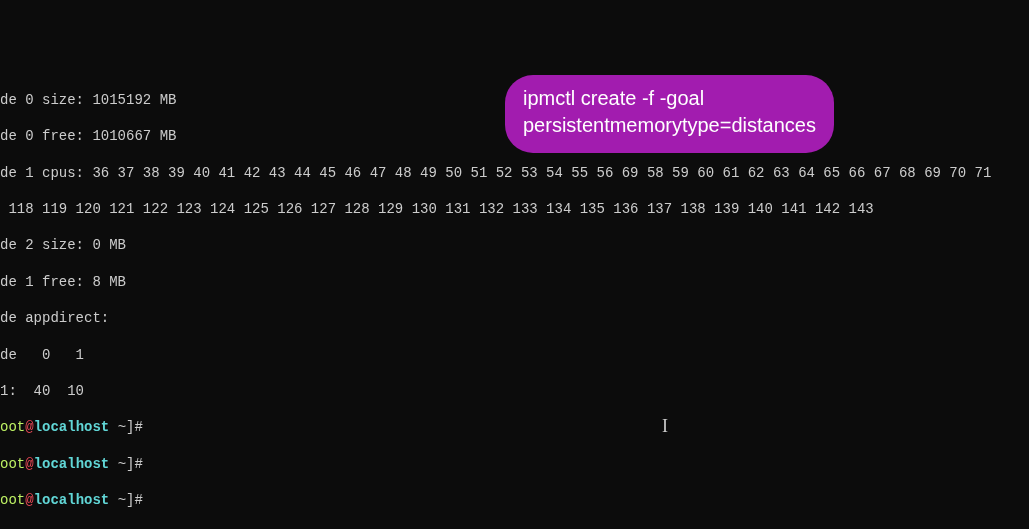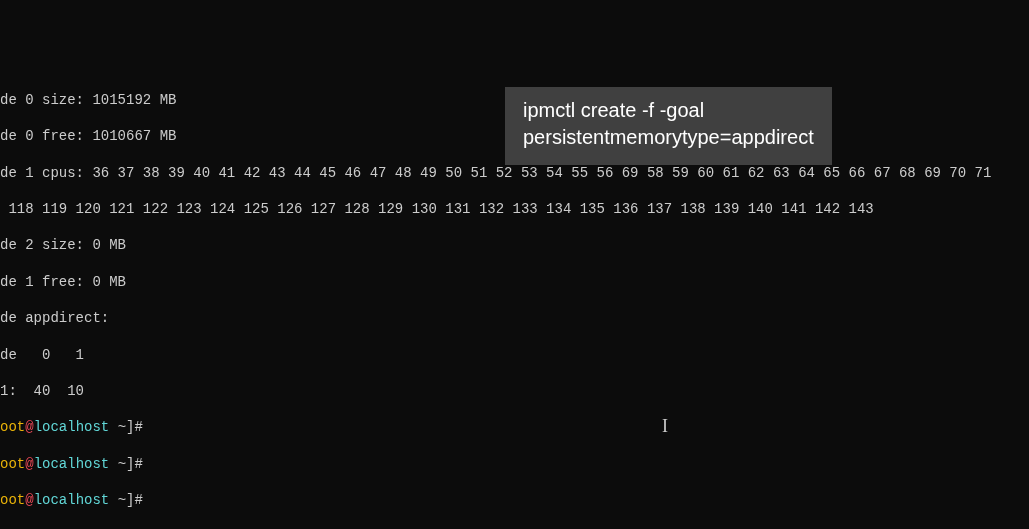--- a/index.html
+++ b/index.html
@@ -19,62 +19,64 @@
       position: relative;
       white-space: pre;
     }
     .terminal {
       padding: 0;
     }
     .line {
       white-space: pre;
     }
     .user-root {
-      color: #eab308;
+      color: #bef264;
     }
     .at {
       color: #e74856;
     }
     .host {
       color: #61d6d6;
+      font-weight: bold;
     }
     .path {
       color: #cccccc;
     }
     .callout {
       position: absolute;
-      top: 87px;
+      top: 75px;
       left: 505px;
-      background: #404040;
+      background: #a21caf;
       color: #ffffff;
       padding: 10px 18px 14px 18px;
       font-family: Arial, sans-serif;
       font-size: 20px;
       line-height: 1.35;
       white-space: normal;
+      border-radius: 28px;
     }
     .cursor {
       position: absolute;
       color: #cccccc;
       font-family: serif;
       font-size: 18px;
     }
   </style>
 </head>
 <body>
 
 
 
 <div class="terminal">
 <div class="line">de 0 size: 1015192 MB</div>
 <div class="line">de 0 free: 1010667 MB</div>
 <div class="line">de 1 cpus: 36 37 38 39 40 41 42 43 44 45 46 47 48 49 50 51 52 53 54 55 56 69 58 59 60 61 62 63 64 65 66 67 68 69 70 71</div>
 <div class="line"> 118 119 120 121 122 123 124 125 126 127 128 129 130 131 132 133 134 135 136 137 138 139 140 141 142 143</div>
 <div class="line">de 2 size: 0 MB</div>
-<div class="line">de 1 free: 0 MB</div>
+<div class="line">de 1 free: 8 MB</div>
 <div class="line">de appdirect:</div>
 <div class="line">de   0   1</div>
 <div class="line">1:  40  10</div>
 <div class="line"><span class="user-root">oot</span><span class="at">@</span><span class="host">localhost</span><span class="path"> ~]# </span></div>
 <div class="line"><span class="user-root">oot</span><span class="at">@</span><span class="host">localhost</span><span class="path"> ~]# </span></div>
 <div class="line"><span class="user-root">oot</span><span class="at">@</span><span class="host">localhost</span><span class="path"> ~]# </span></div>
 
 
 
 
@@ -88,19 +90,19 @@
 
 
 
 
 
 
 </div>
 
 <div class="callout">
 <div>ipmctl create -f -goal</div>
-<div>persistentmemorytype=appdirect</div>
+<div>persistentmemorytype=distances</div>
 </div>
 
 <div class="cursor" style="top:415px; left:662px;">I</div>
 
 
 
 
 </body></html>

